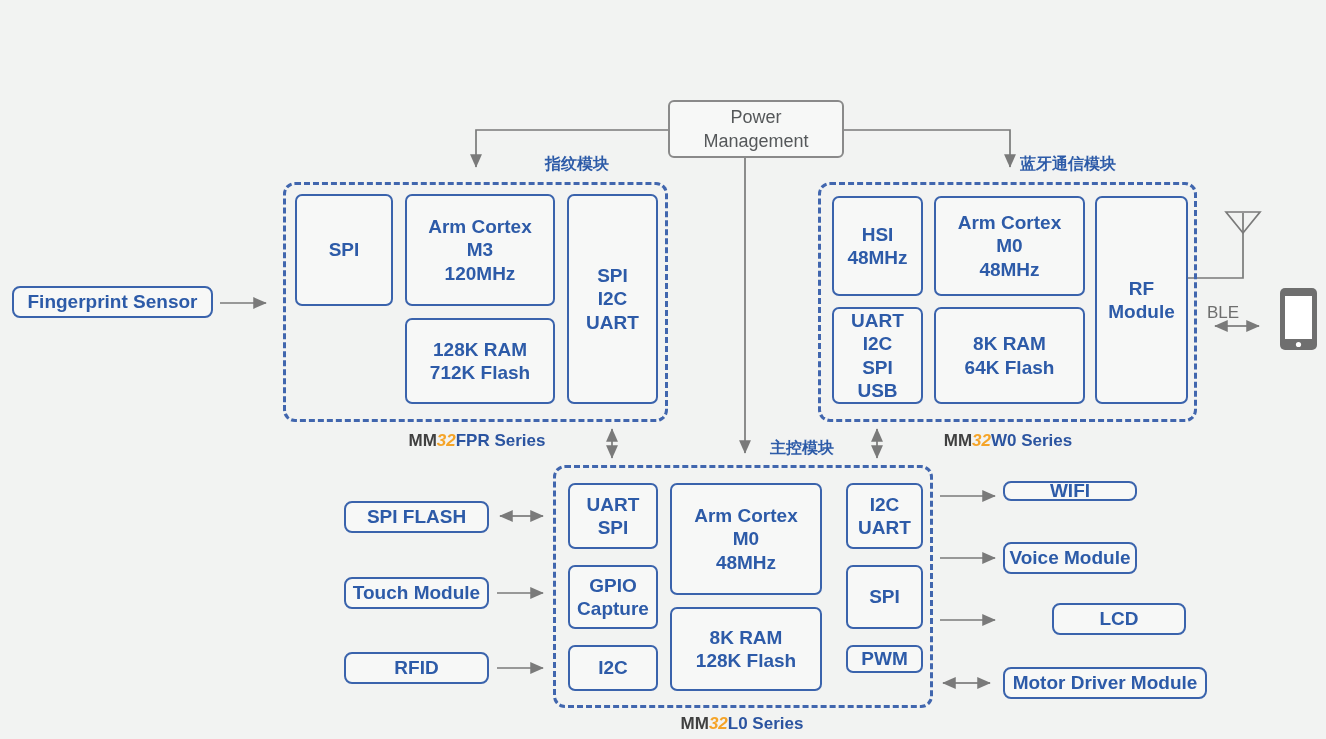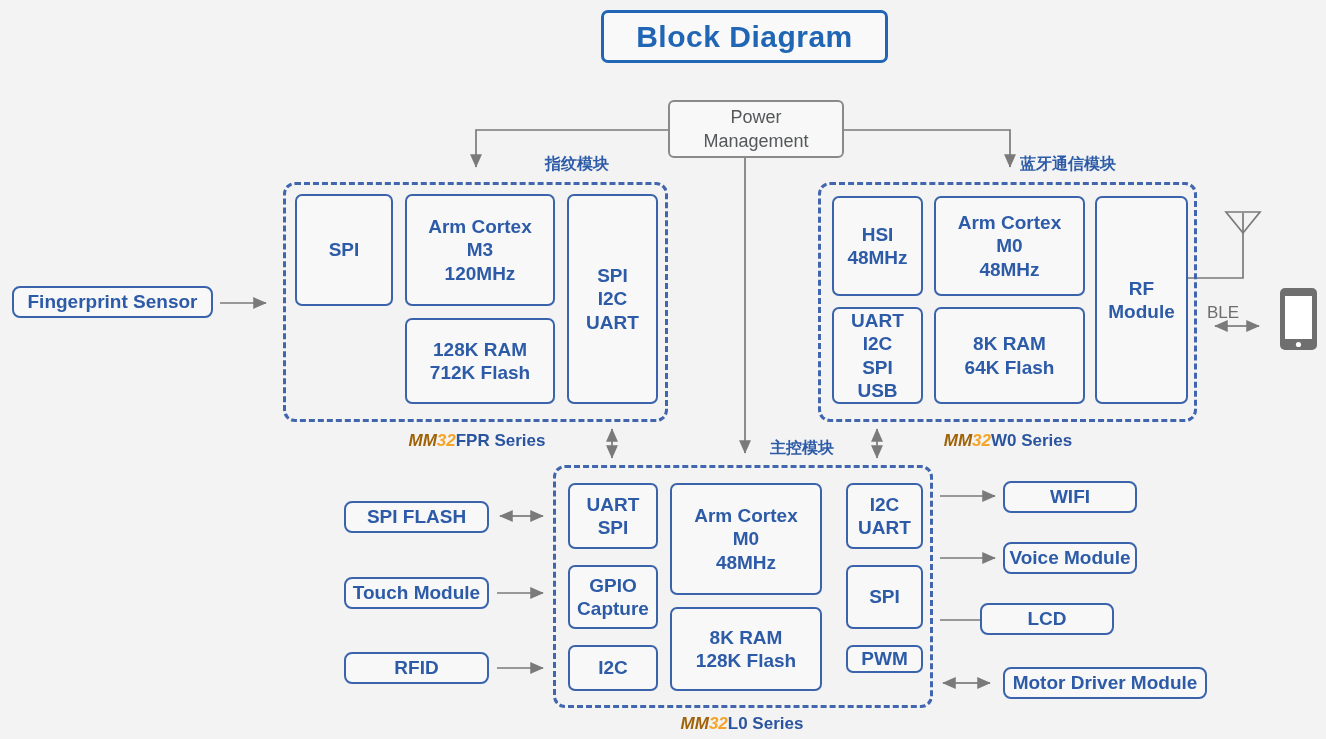--- a/index.html
+++ b/index.html
@@ -42,21 +42,21 @@
   }
   
   .tag{
     color:#2d5ba8;font-weight:700;font-size:16px;
   }
   .tag.r{text-align:left;}
   
   .series{
     text-align:center;font-size:17px;font-weight:700;color:#2b54a0;
   }
-  .series .mm{font-style:italic;color:#a16207;}
+  .series .mm{color:#404040;}
   .series .num{font-style:italic;color:#f5a428;}
   .series .rest{color:#2b54a0;}
   .ble-label{
     color:#6e6e6e;font-size:17px;font-weight:500;text-align:left;
   }
   svg.overlay{position:absolute;left:0;top:0;pointer-events:none;}
 </style>
 </head>
 <body>
 
@@ -101,21 +101,20 @@
       </g>
     </g>
 
     <g>
       <rect x="1280" y="288" width="37" height="62" rx="5" fill="#6f6f6f"></rect>
       <rect x="1285" y="296" width="27" height="43" fill="#ffffff"></rect>
       <circle cx="1298.5" cy="344.5" r="2.6" fill="#ffffff"></circle>
     </g>
   </svg>
 
-  <div class="abs title-box" style="left:601px;top:10px;width:287px;height:53px;">Block Diagram</div>
 
   <div class="abs pm-box" style="left:668px;top:100px;width:176px;height:58px;">Power
 Management</div>
 
   <div class="abs tag r" style="left:545px;top:154px;width:120px;">指纹模块</div>
   <div class="abs module" style="left:283px;top:182px;width:385px;height:240px;"></div>
   <div class="abs block" style="left:295px;top:194px;width:98px;height:112px;">SPI</div>
   <div class="abs block" style="left:405px;top:194px;width:150px;height:112px;">Arm Cortex
 M3
 120MHz</div>
@@ -164,20 +163,20 @@
   <div class="abs block" style="left:846px;top:565px;width:77px;height:64px;">SPI</div>
   <div class="abs block" style="left:846px;top:645px;width:77px;height:28px;">PWM</div>
   <div class="abs series" style="left:642px;top:714px;width:200px;">
     <span class="mm">MM</span><span class="num">32</span><span class="rest">L0 Series</span>
   </div>
 
   <div class="abs pbox" style="left:12px;top:286px;width:201px;height:32px;">Fingerprint Sensor</div>
   <div class="abs pbox" style="left:344px;top:501px;width:145px;height:32px;">SPI FLASH</div>
   <div class="abs pbox" style="left:344px;top:577px;width:145px;height:32px;">Touch Module</div>
   <div class="abs pbox" style="left:344px;top:652px;width:145px;height:32px;">RFID</div>
-  <div class="abs pbox" style="left:1003px;top:481px;width:134px;height:32px;">WIFI</div>
+  <div class="abs pbox" style="left:1003px;top:481px;width:134px;height:20px;">WIFI</div>
   <div class="abs pbox" style="left:1003px;top:542px;width:134px;height:32px;">Voice Module</div>
-  <div class="abs pbox" style="left:980px;top:603px;width:134px;height:32px;">LCD</div>
+  <div class="abs pbox" style="left:1052px;top:603px;width:134px;height:32px;">LCD</div>
   <div class="abs pbox" style="left:1003px;top:667px;width:204px;height:32px;">Motor Driver Module</div>
 
   <div class="abs ble-label" style="left:1207px;top:303px;width:60px;">BLE</div>
 
 </div>
 
 </body></html>

